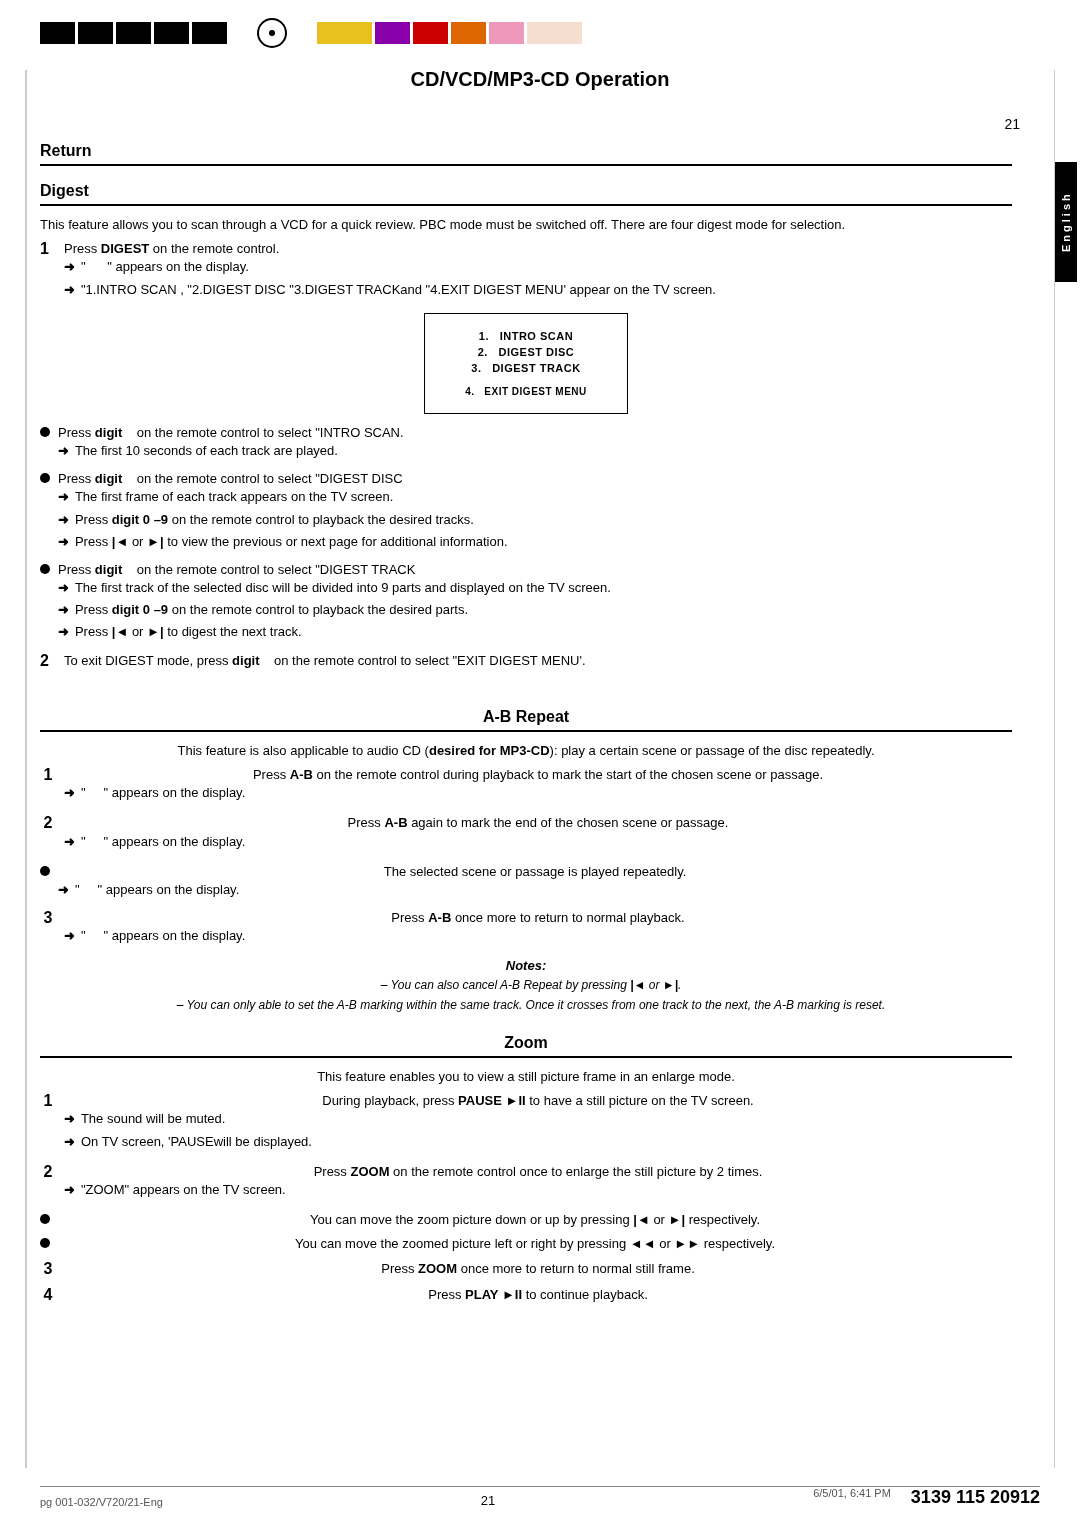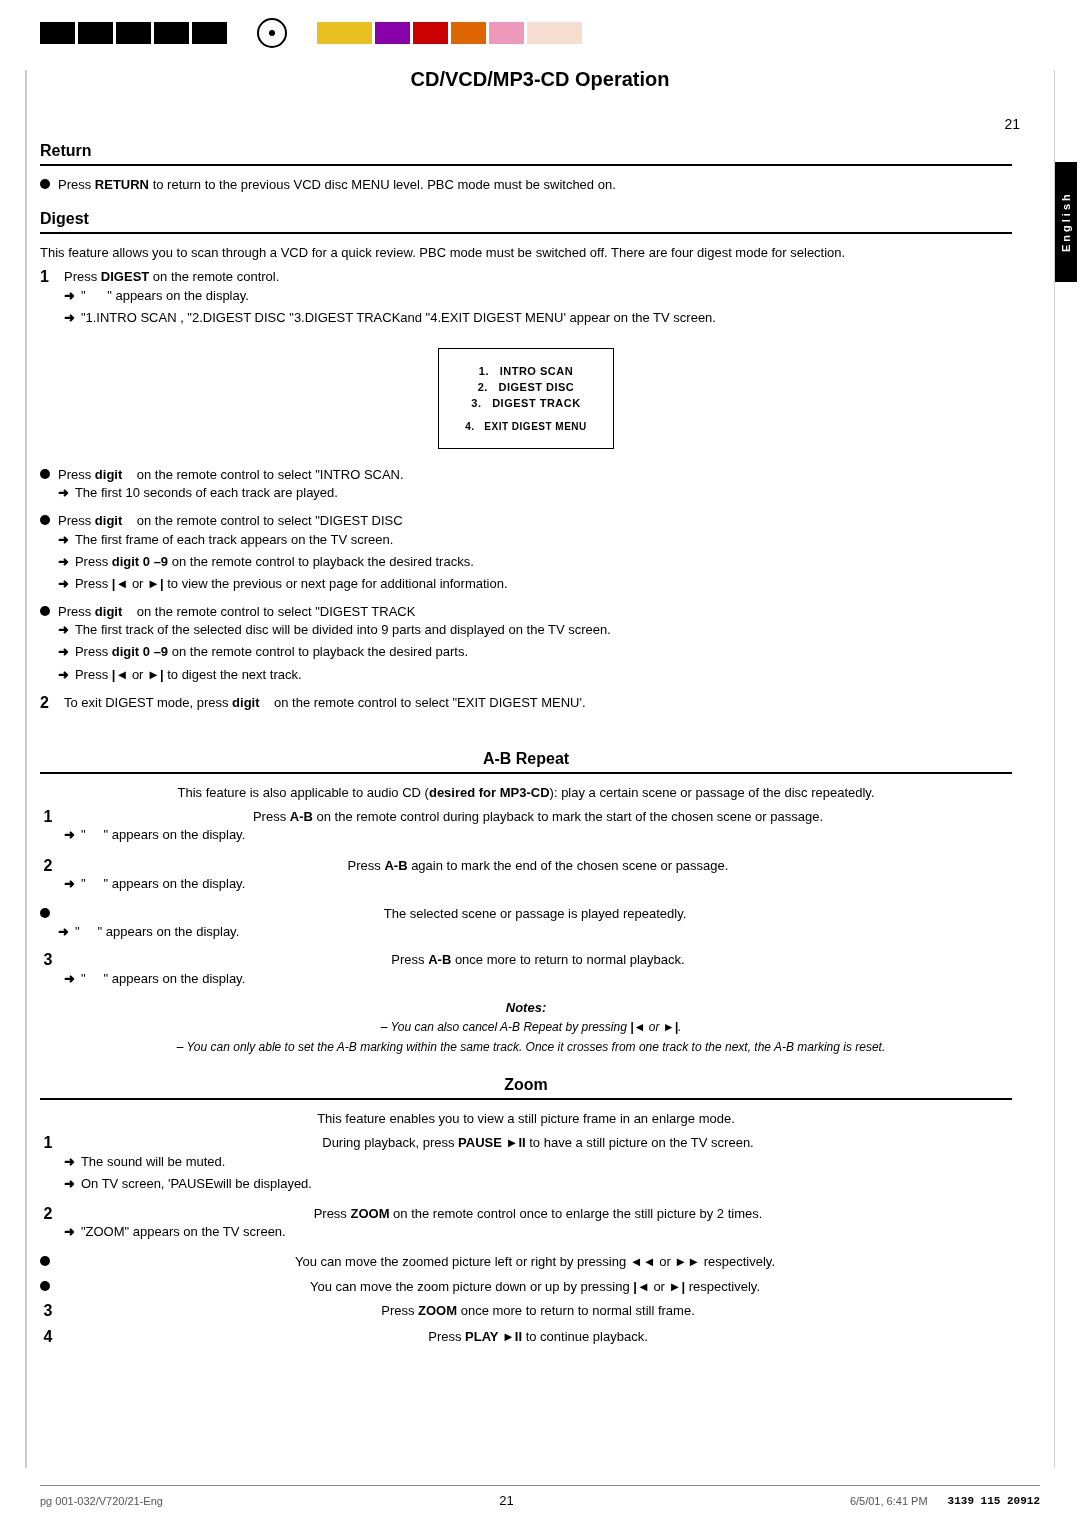--- a/index.html
+++ b/index.html
@@ -103,22 +103,22 @@
     }
     .step-content {
       flex: 1;
       line-height: 1.4;
     }
 
     
     .menu-box {
       border: 1.5px solid #000;
       padding: 12px 20px;
-      margin: 17px auto;
-      width: 176px;
+      margin: 10px auto;
+      width: 204px;
       text-align: center;
     }
     .menu-item {
       font-size: 11px;
       font-weight: bold;
       margin: 4px 0;
       text-transform: uppercase;
       letter-spacing: 0.5px;
     }
     .menu-item-4 {
@@ -274,26 +274,20 @@
 
   <div class="content-with-sidebar">
     <div class="main-body">
       <div class="main-content">
 
         <div class="left-column">
 
           <div class="section-header">
             <h2>Return</h2>
           </div>
-          <div class="bullet-item">
-            <div class="bullet"></div>
-            <div class="bullet-text">
-              Press <b>RETURN</b> to return to the previous VCD disc MENU level. PBC mode must be switched on.
-            </div>
-          </div>
 
           <div style="margin-top: 16px;"></div>
 
           <div class="section-header">
             <h2>Digest</h2>
           </div>
           <p>This feature allows you to scan through a VCD for a quick review. PBC mode must be switched off. There are four digest mode for selection.</p>
 
           <div class="numbered-step">
             <span class="step-number">1</span>
@@ -467,28 +461,28 @@
               <div class="arrow-item" style="margin-left:0;">
                 <span class="arrow">➜</span>
                 <span>"ZOOM" appears on the TV screen.</span>
               </div>
             </div>
           </div>
 
           <div class="bullet-item">
             <div class="bullet"></div>
             <div class="bullet-text">
-              You can move the zoomed picture left or right by pressing <b>◄◄</b> or <b>►►</b> respectively.
+              You can move the zoom picture down or up by pressing <b>|◄</b> or <b>►|</b> respectively.
             </div>
           </div>
 
           <div class="bullet-item">
             <div class="bullet"></div>
             <div class="bullet-text">
-              You can move the zoom picture down or up by pressing <b>|◄</b> or <b>►|</b> respectively.
+              You can move the zoomed picture left or right by pressing <b>◄◄</b> or <b>►►</b> respectively.
             </div>
           </div>
 
           <div class="numbered-step">
             <span class="step-number">3</span>
             <div class="step-content">
               Press <b>ZOOM</b> once more to return to normal still frame.
             </div>
           </div>
 
@@ -504,23 +498,23 @@
       </div>
     </div>
 
     <div class="right-sidebar" style="width:28px; display:flex; align-items:flex-start; justify-content:center; padding-top:20px;">
       <div class="english-bar" style="writing-mode:vertical-rl; transform:rotate(180deg); background:#000; color:#fff; padding:20px 5px; font-size:11px; font-weight:bold; letter-spacing:3px;">English</div>
     </div>
 
   </div>
 
   <div style="position:absolute; bottom:20px; left:0; right:0; padding:0 40px;">
-    <div style="border-top:1px solid #888; padding-top:7px; display:flex; justify-content:space-between; align-items:center;">
+    <div style="border-top:1px solid #888; padding-top:0; display:flex; justify-content:space-between; align-items:flex-end;">
       <span style="font-size:11px; color:#555;">pg 001-032/V720/21-Eng</span>
       <span style="font-size:13px;">21</span>
       <div style="display:flex; gap:20px;">
         <span style="font-size:11px; color:#555;">6/5/01, 6:41 PM</span>
-        <span style="font-size:11px; font-weight:bold;font-family:Liberation Mono, monospace;">3139 115 20912</span>
+        <span style="font-size:18px; font-weight:bold;">3139 115 20912</span>
       </div>
     </div>
   </div>
 
 </div>
 
 </body></html>

